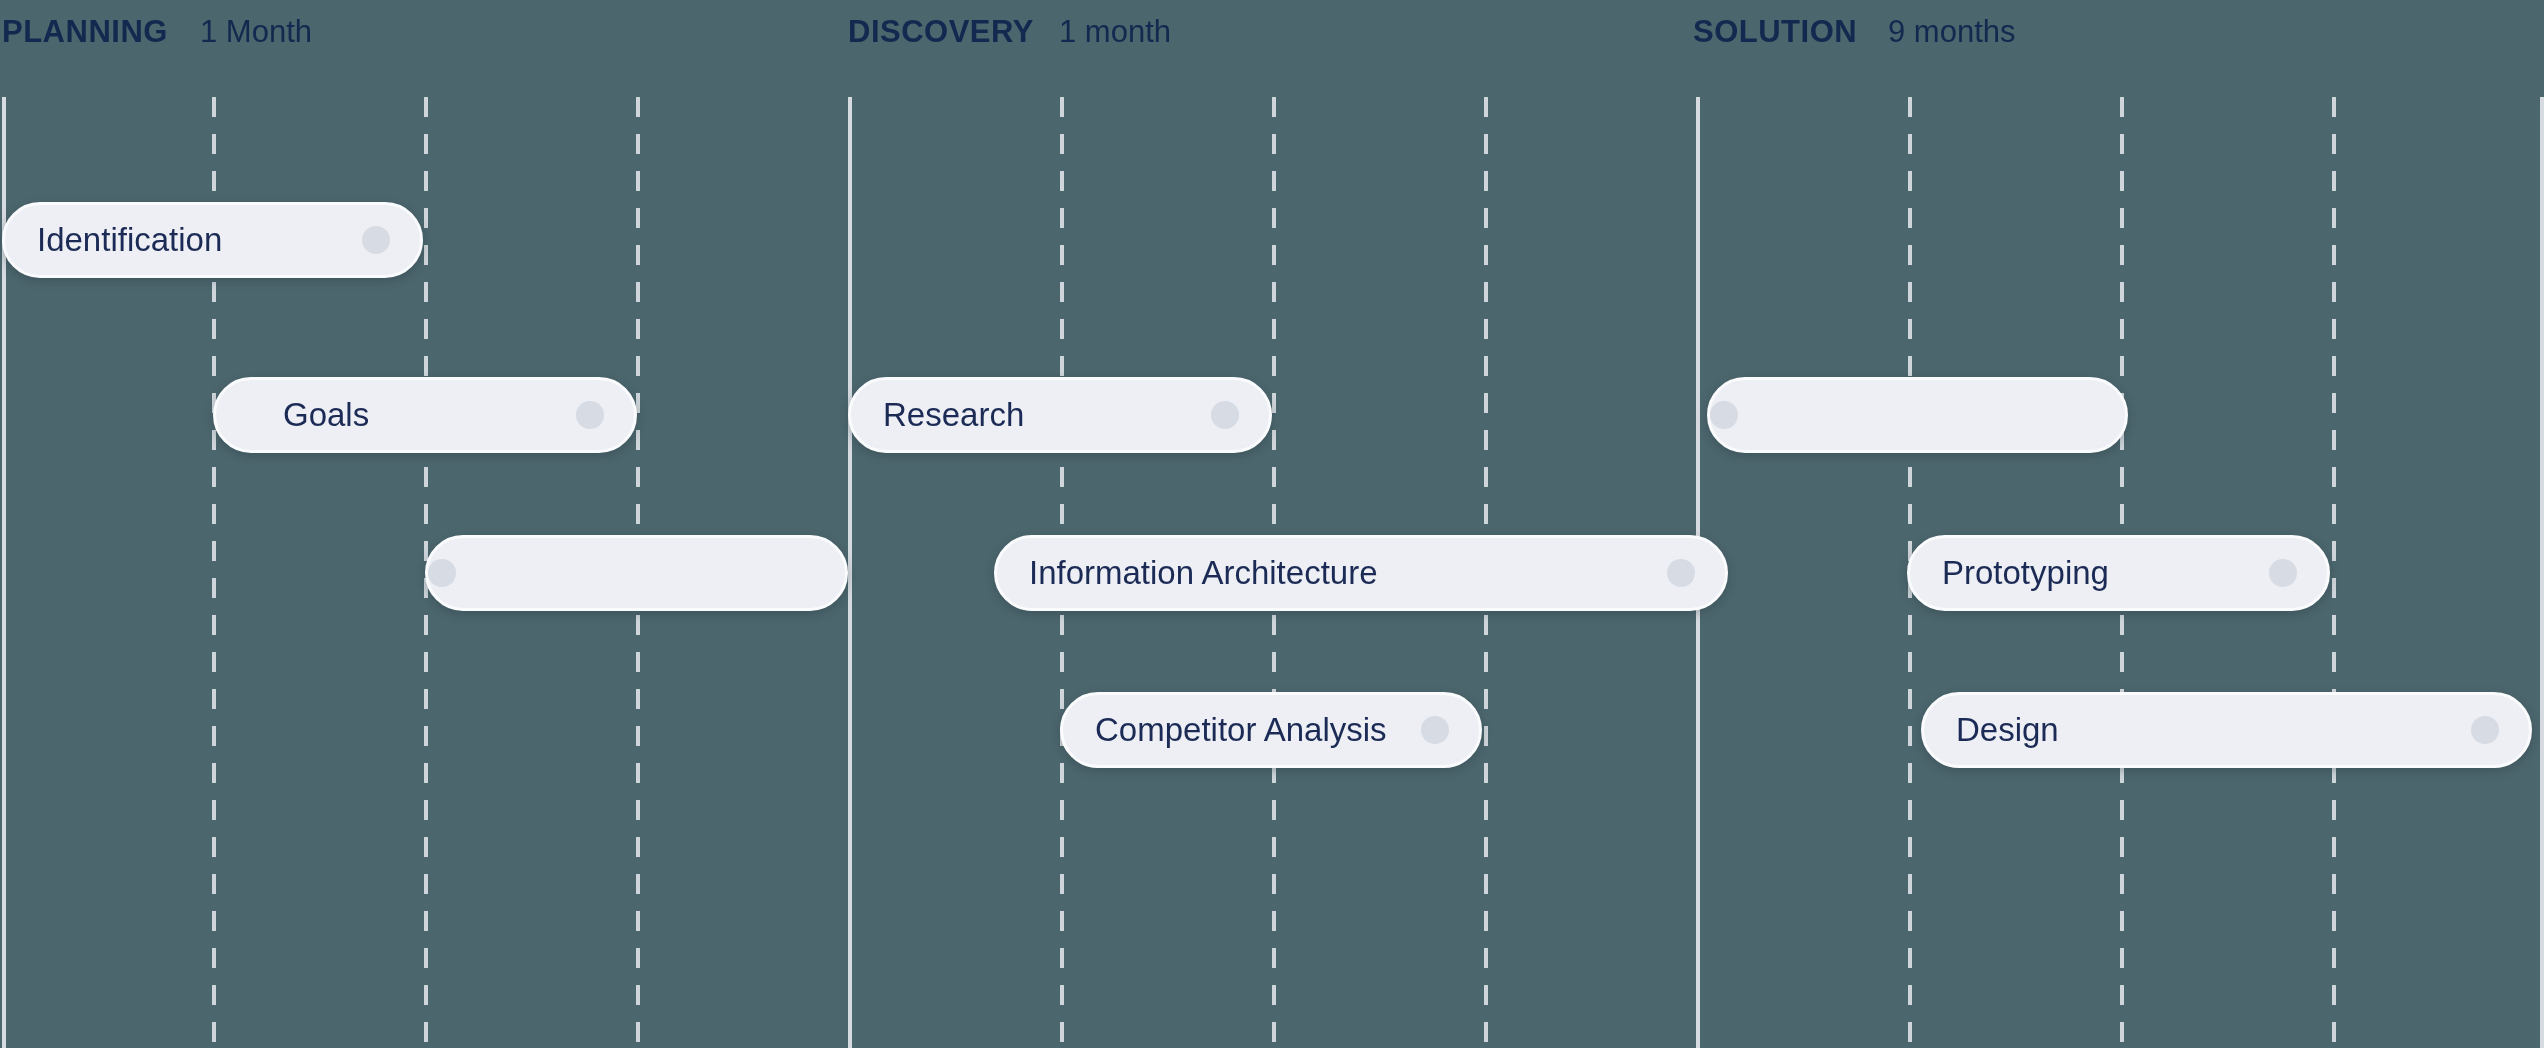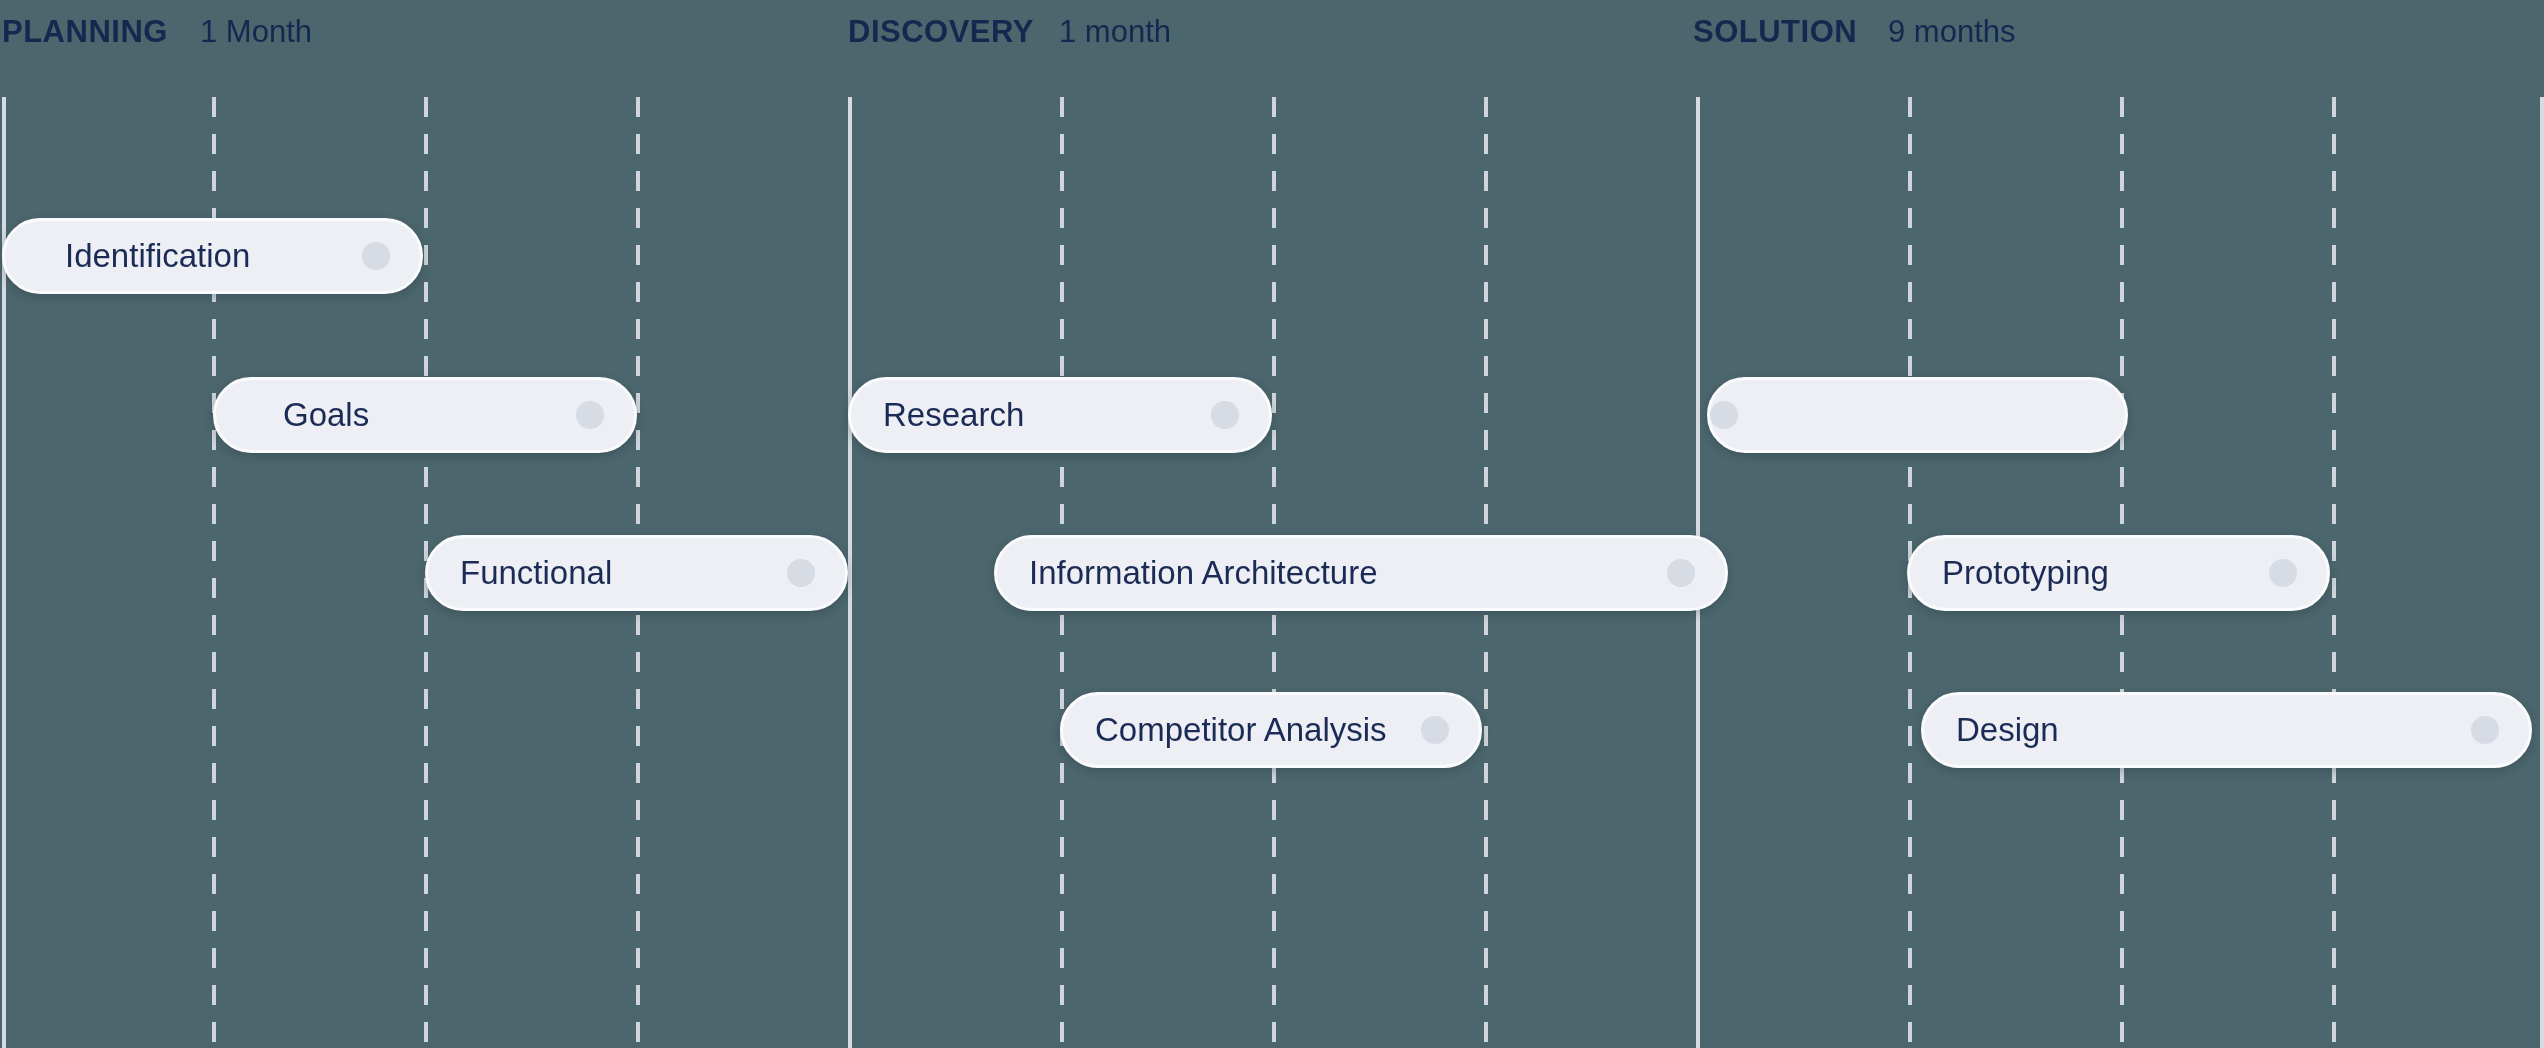--- a/index.html
+++ b/index.html
@@ -88,30 +88,29 @@
       <div class="grid-line dashed" style="left: 1272px; top: 97px; height: 951px;"></div>
       <div class="grid-line dashed" style="left: 1484px; top: 97px; height: 951px;"></div>
       <div class="grid-line solid" style="left: 1696px; top: 97px; height: 951px;"></div>
       <div class="grid-line dashed" style="left: 1908px; top: 97px; height: 951px;"></div>
       <div class="grid-line dashed" style="left: 2120px; top: 97px; height: 951px;"></div>
       <div class="grid-line dashed" style="left: 2332px; top: 97px; height: 951px;"></div>
       <div class="grid-line solid" style="left: 2540px; top: 97px; height: 951px;"></div>
     </div>
 
   <div id="tasks">
-      <div class="pill" style="left: 2px; top: 218px; width: 421px; padding-left: 28px;">
+      <div class="pill" style="left: 2px; top: 202px; width: 421px;">
         <span class="pill-label">Identification</span>
         <span class="pill-dot"></span>
       </div>
       <div class="pill" style="left: 213px; top: 377px; width: 424px; padding-left: 35px;">
         <span class="pill-label">Goals</span>
         <span class="pill-dot"></span>
       </div>
       <div class="pill" style="left: 425px; top: 535px; width: 423px;">
-        <span class="pill-label">Functional</span>
         <span class="pill-dot"></span>
       </div>
       <div class="pill" style="left: 848px; top: 377px; width: 424px;">
         <span class="pill-label">Research</span>
         <span class="pill-dot"></span>
       </div>
       <div class="pill" style="left: 994px; top: 535px; width: 734px;">
         <span class="pill-label">Information Architecture</span>
         <span class="pill-dot"></span>
       </div>

